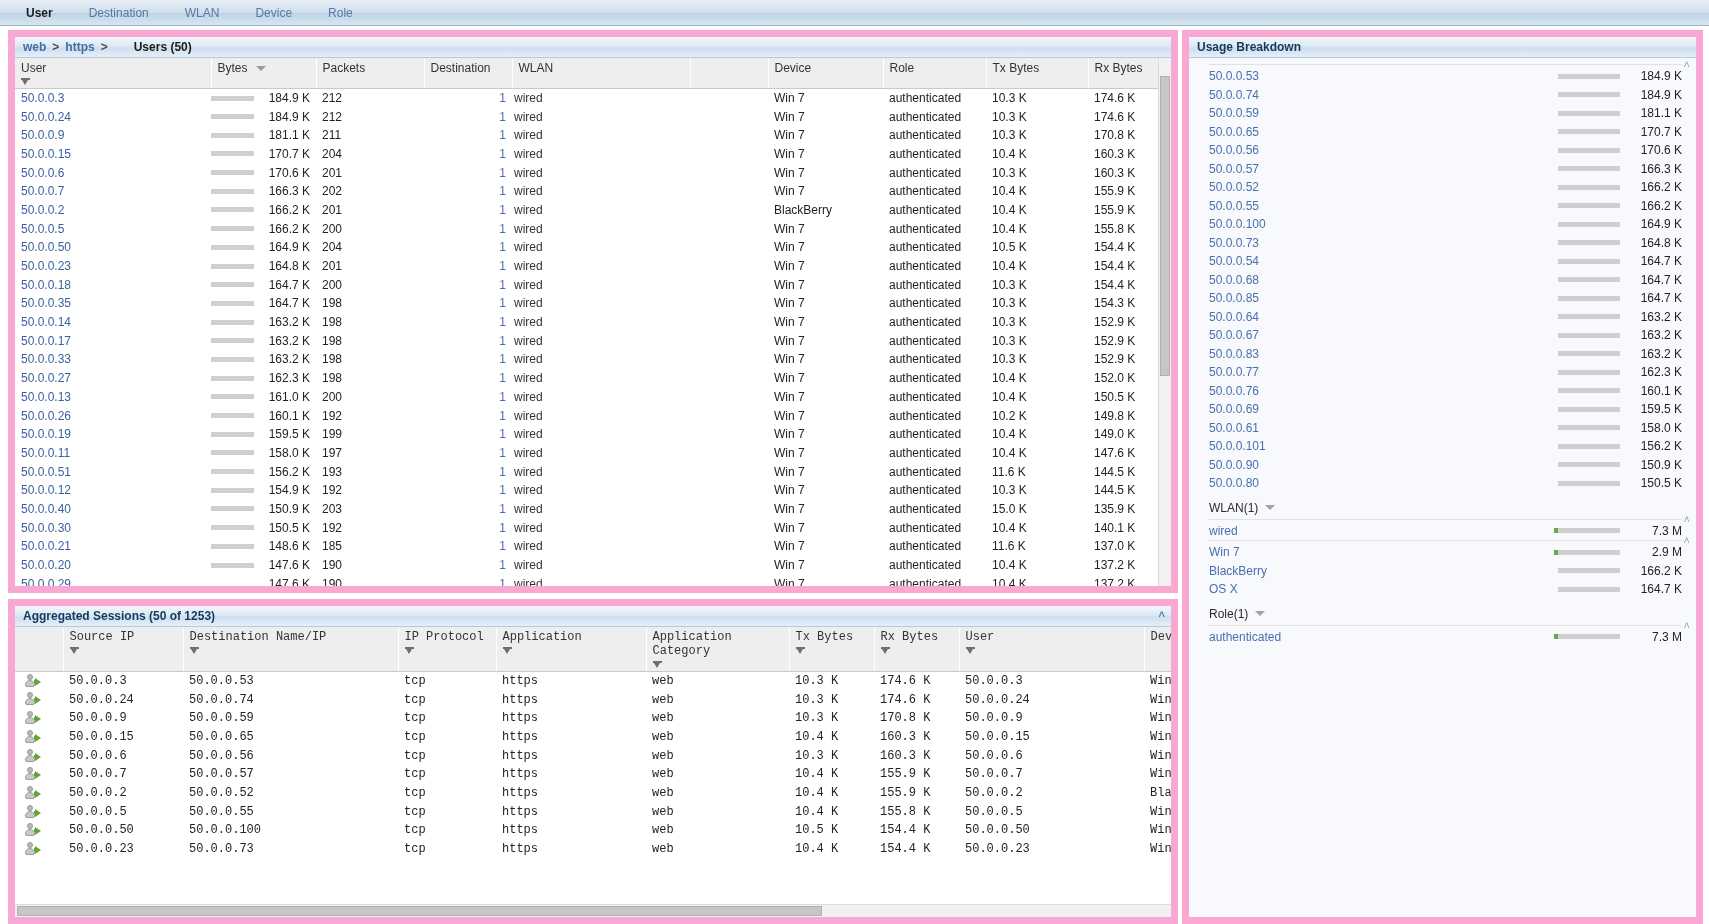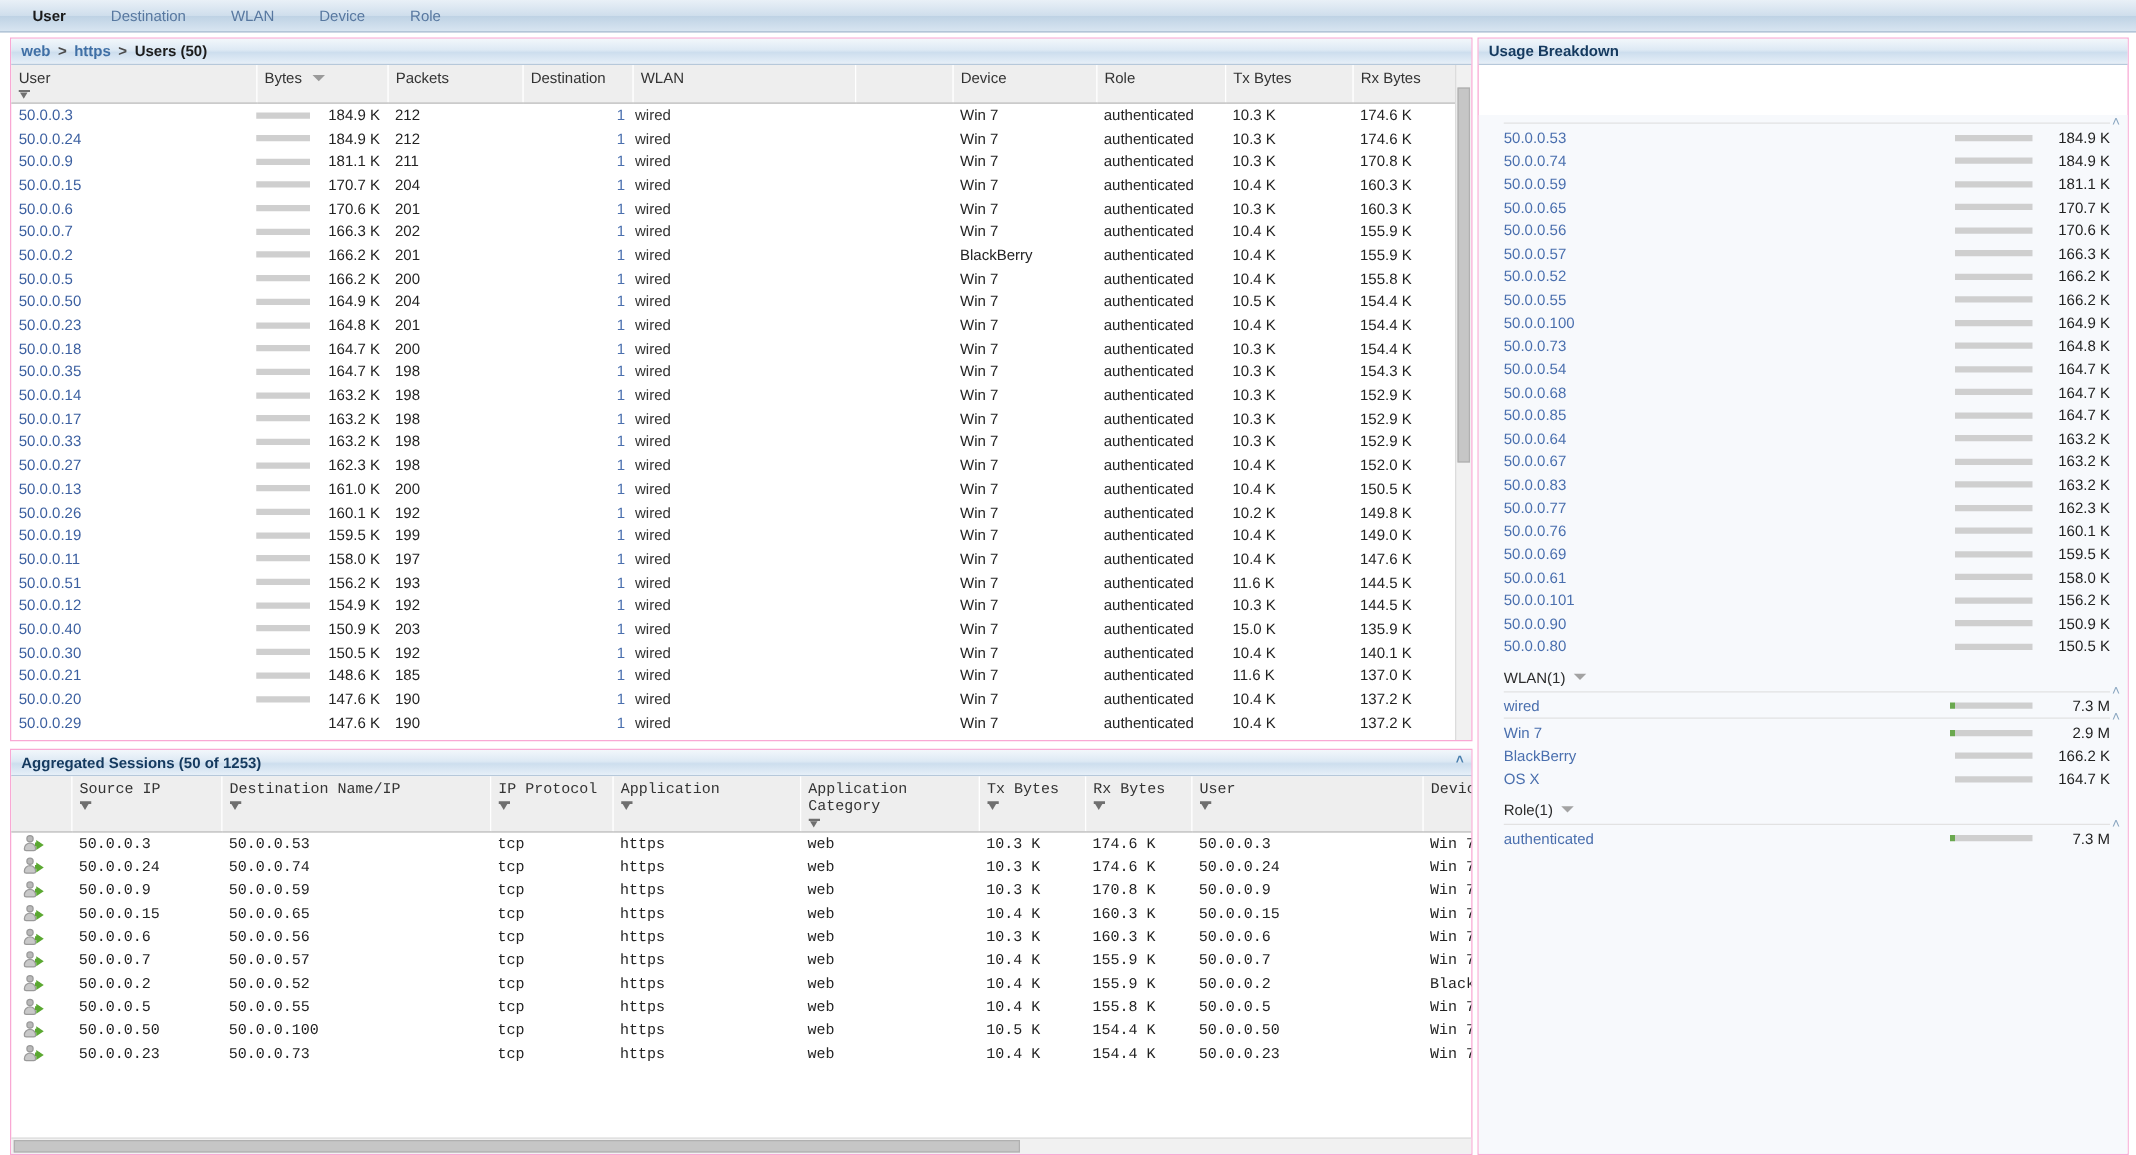--- a/index.html
+++ b/index.html
@@ -30,21 +30,21 @@
     cursor: pointer;
   }
   .tabstrip .tab.active { color: #1a1a1a; font-weight: bold; }
 
   .body-wrap { display: flex; flex: 1; min-height: 0; }
   .left-col { width: 1178px; flex: none; display: flex; flex-direction: column; min-height: 0; padding: 4px 0 0 8px;}
   .right-col { width: 531px; flex: none; padding: 4px 6px 0 4px; display:flex; flex-direction:column; min-height:0;}
 
   
   .panel {
-    border: 1px solid #f9a8d4;
+    border: 7px solid #f9a8d4;
     background: #fff;
     display: flex; flex-direction: column;
     min-height: 0;
   }
   .panel-head {
     height: 21px;
     background: linear-gradient(to bottom, #f2f7fb 0%, #dde9f4 45%, #cddeee 55%, #e6eff8 100%);
     border-bottom: 1px solid #b6c8da;
     display: flex; align-items: center;
     padding: 0 8px;
@@ -53,21 +53,21 @@
     flex: none;
   }
   .panel-head .collapse {
     position: absolute; right: 6px; top: 3px;
     color: #4a7fae; font-size: 11px; line-height: 11px; cursor: pointer;
   }
 
   
   .crumb { color: #3f6fa5; font-weight: bold; cursor: pointer; }
   .crumb-sep { color: #4c4c4c; margin: 0 6px; font-weight: bold;}
-  .crumb-cur { color: #1b1b1b; font-weight: bold; margin-left: 0;}
+  .crumb-cur { color: #1b1b1b; font-weight: bold; margin-left: 20px;}
 
   
   table.grid { border-collapse: collapse; width: 100%; table-layout: fixed; }
   table.grid thead th {
     background: #eeeeee;
     border-right: 1px solid #ffffff;
     border-bottom: 1px solid #c9c9c9;
     font-weight: normal;
     font-size: 12px;
     color: #333;
@@ -858,21 +858,21 @@
               </tbody>
           </table>
         </div>
         <div class="hscroll">
           <div class="thumb" style="left:2px;width:805px;"></div>
         </div>
       </div>
     </div>
 
     <div class="right-col">
-      <div class="panel" style="flex:1;min-height:0;gap:40px;">
+      <div class="panel" style="flex:1;min-height:0;">
         <div class="panel-head">
           <span>Usage Breakdown</span>
         </div>
         <div class="ub-body" id="ub-body">
             <div class="ub-group">
               <div class="ub-rule">
                 <span class="ub-collapse">˄</span>
               </div>
               <div class="ub-row">
                 <span class="ub-label">50.0.0.53</span>

